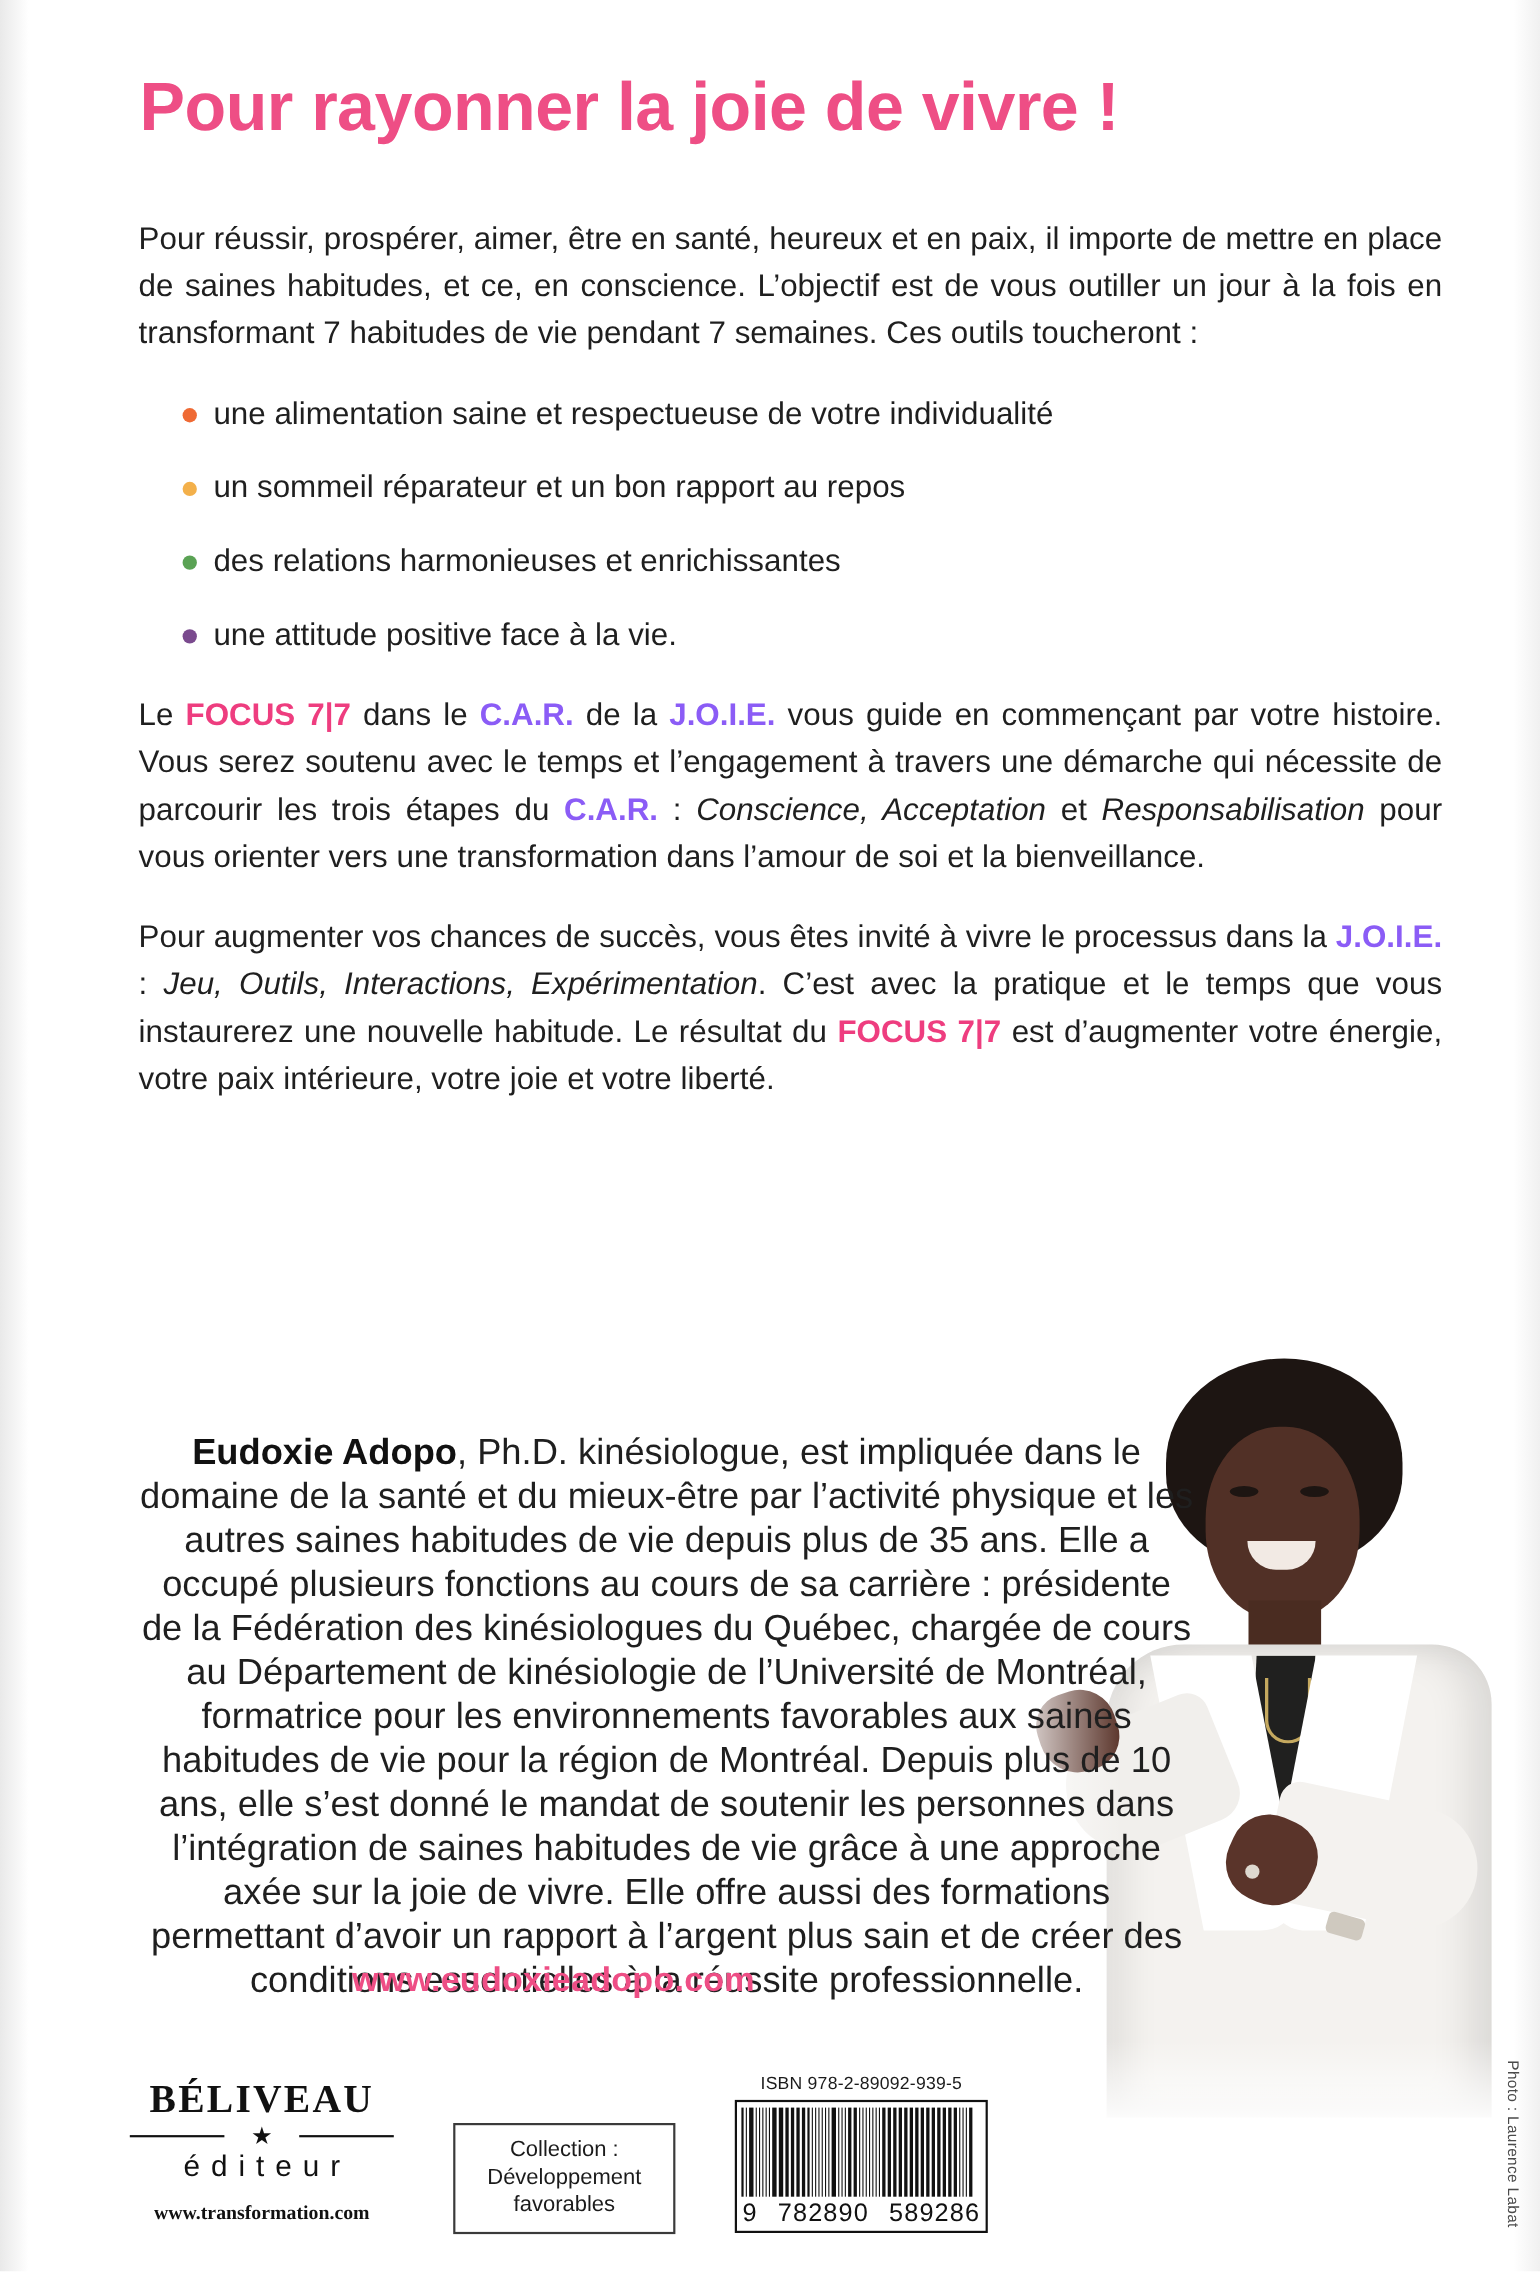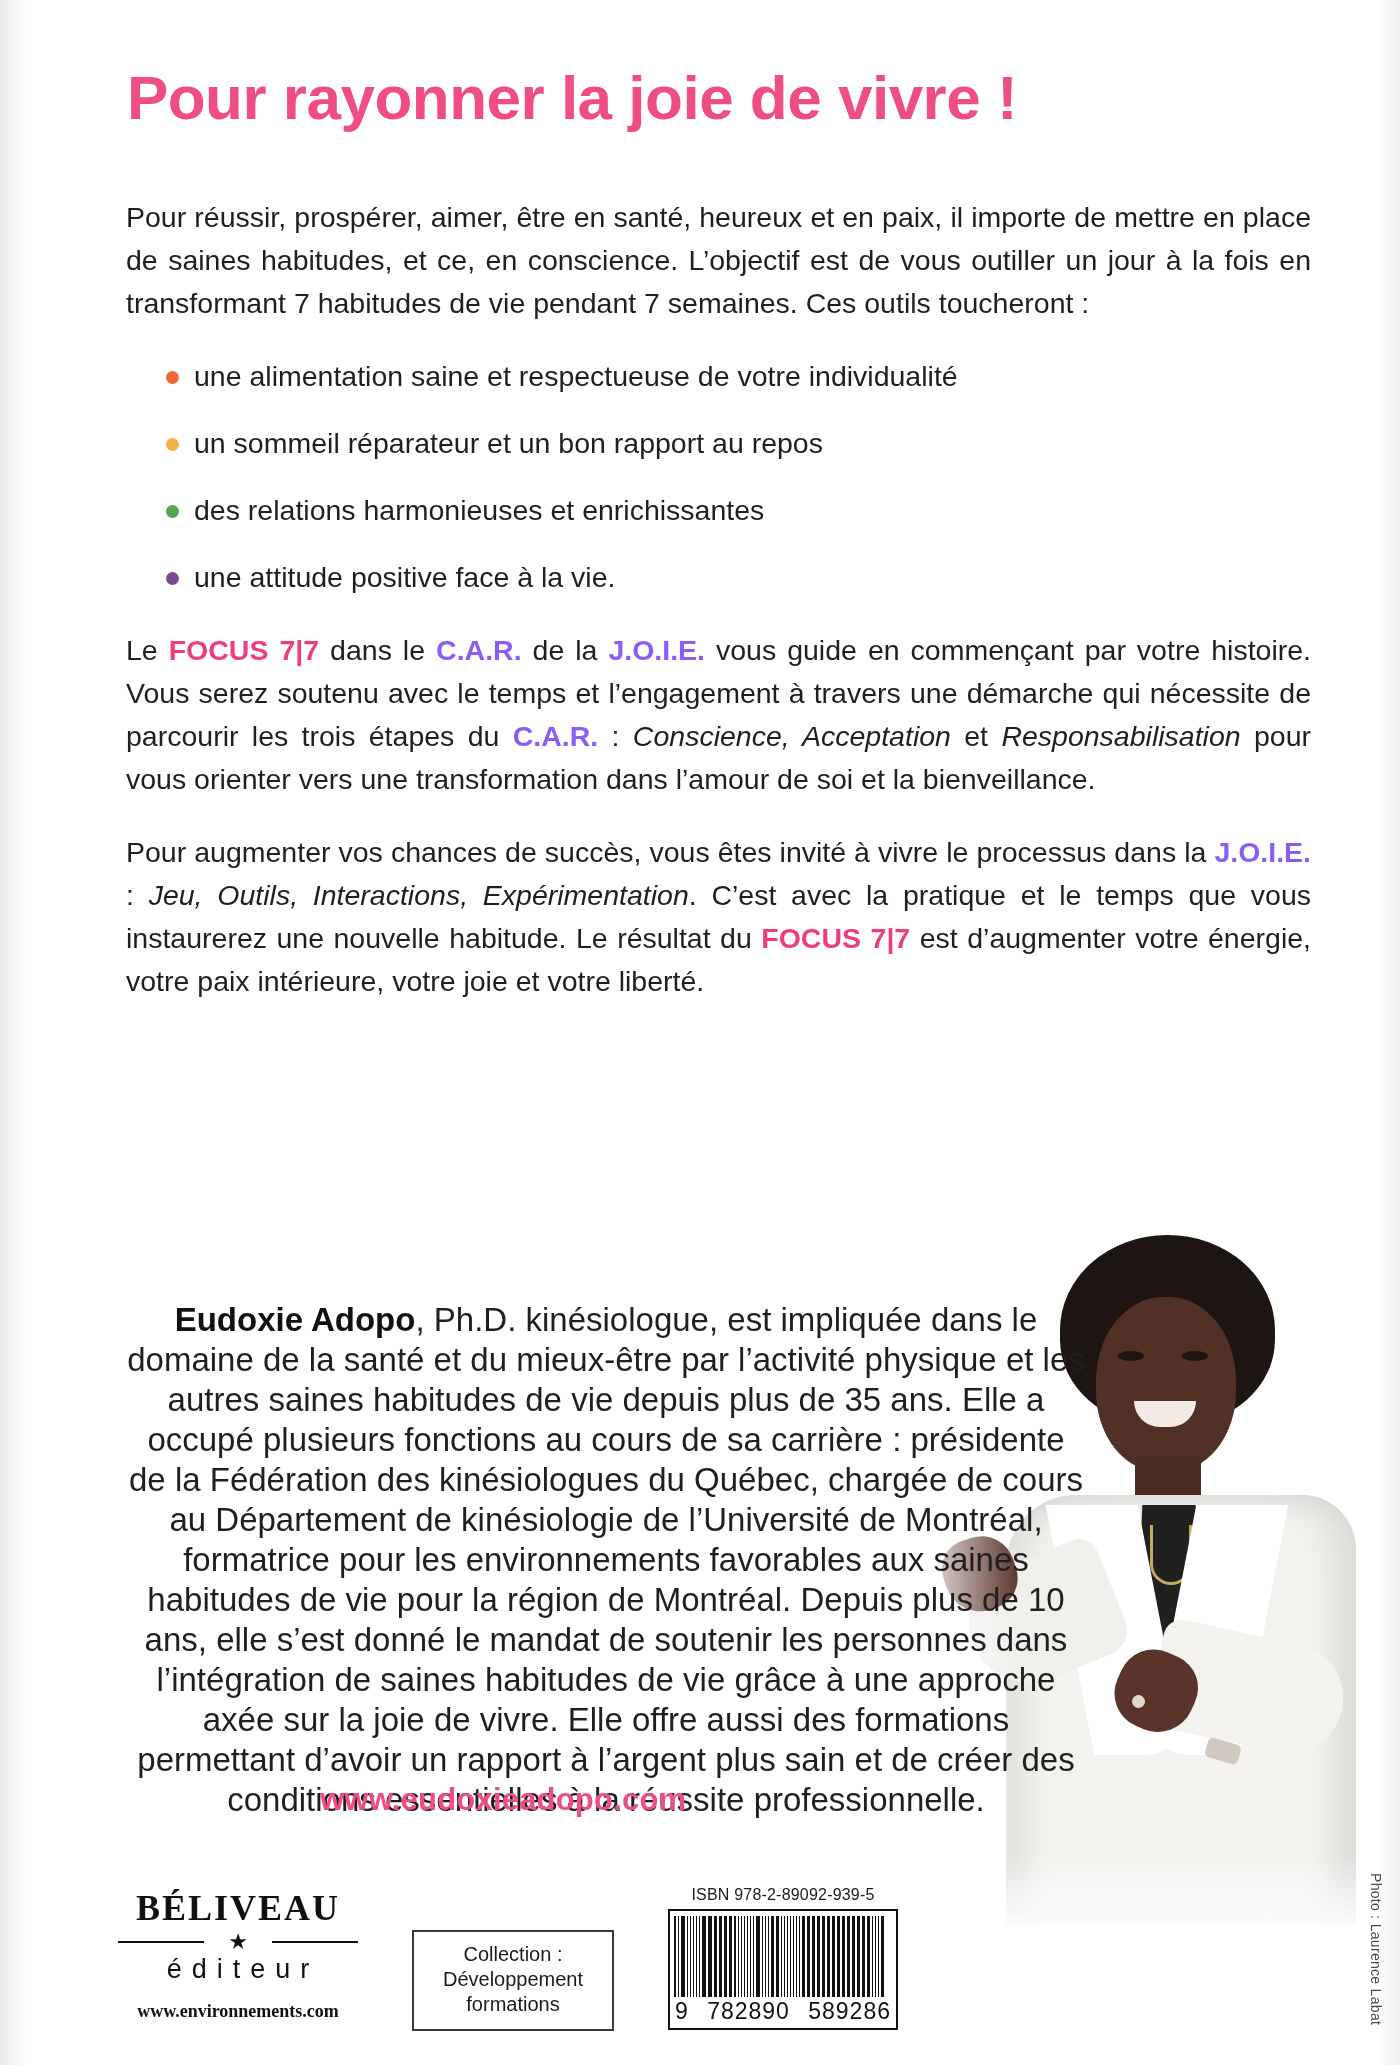--- a/index.html
+++ b/index.html
@@ -390,27 +390,27 @@
   <div class="author-url">www.eudoxieadopo.com</div>
 
   <div class="photo-credit">Photo : Laurence Labat</div>
 
   <div class="publisher">
     <div class="pub-name">BÉLIVEAU</div>
     <div class="pub-rule">
       <span class="pub-star">★</span>
     </div>
     <div class="pub-sub">éditeur</div>
-    <div class="pub-url">www.environnements.com</div>
+    <div class="pub-url">www.transformation.com</div>
   </div>
 
   <div class="collection-box">
     <div>Collection :</div>
     <div>Développement</div>
-    <div>formations</div>
+    <div>favorables</div>
   </div>
 
   <div class="barcode-area">
     <div class="isbn-label">ISBN 978-2-89092-939-5</div>
     <div class="barcode-box">
       <div class="bars" id="bars">
           <span style="width: 2px;"></span>
           <span style="width: 1px;"></span>
           <span style="width: 4px;"></span>
           <span style="width: 1px;"></span>

